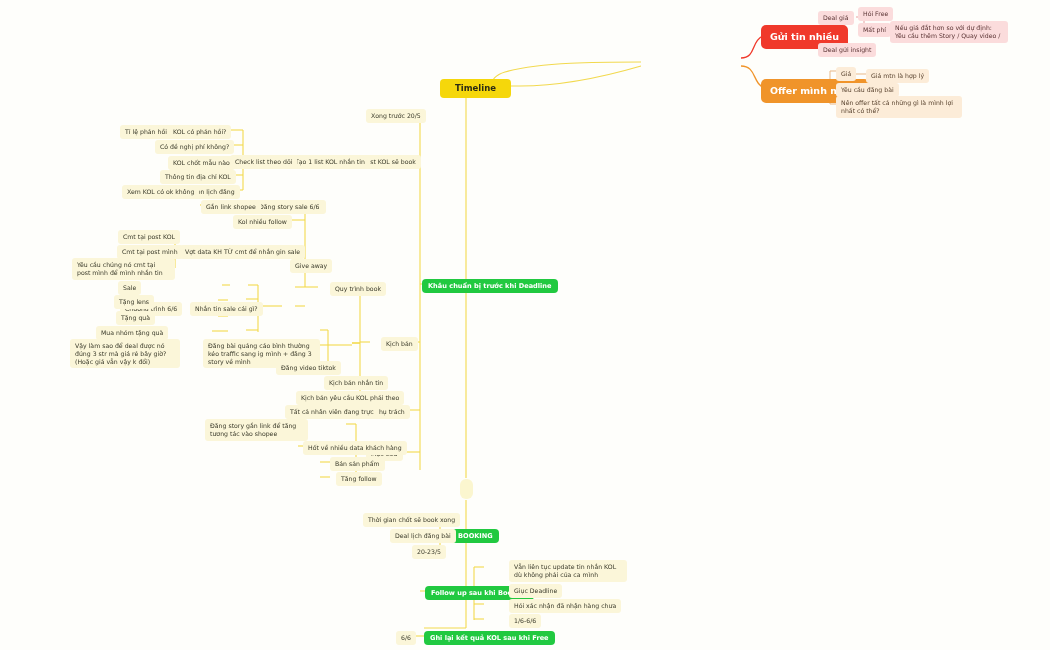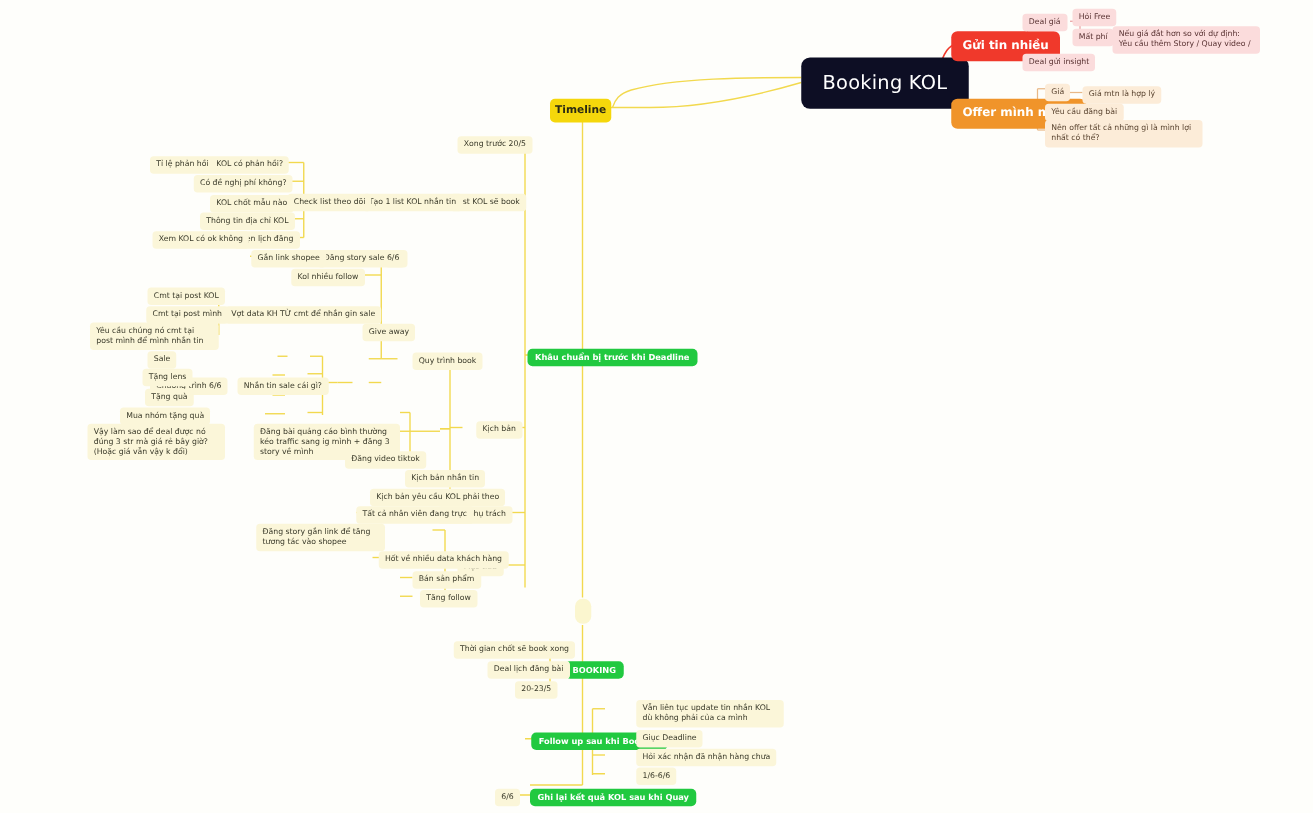--- a/index.html
+++ b/index.html
@@ -9,21 +9,21 @@
   .node{position:absolute;box-sizing:border-box;line-height:1.25;}
   
   .n-root{background:#0d0e24;color:#ffffff;border-radius:7px;
           font-size:15.5px;padding:11px 17px;letter-spacing:.2px;white-space:nowrap;}
   
   .n-red{background:#f0392b;color:#ffffff;border-radius:5px;font-size:9.5px;
          padding:6px 9px;white-space:nowrap;font-weight:600;}
   .n-orange{background:#f0942a;color:#ffffff;border-radius:5px;font-size:9.5px;
             padding:6px 9px;white-space:nowrap;font-weight:600;}
   .n-yellow{background:#f5d70b;color:#2b2b14;border-radius:4px;font-size:8.5px;
-            padding:4px 4px;white-space:nowrap;font-weight:700;}
+            padding:4px 15px;white-space:nowrap;font-weight:700;}
   .n-green{background:#21c940;color:#ffffff;border-radius:4px;font-size:6.6px;
            padding:3px 6px;white-space:nowrap;font-weight:700;}
   
   .leaf{border-radius:3px;font-size:6.2px;padding:3px 5px;color:#3a3a2a;}
   .leaf-y{background:#fbf6d9;}
   .leaf-r{background:#fbdcdc;color:#5a3333;}
   .leaf-o{background:#fcecd8;color:#5a4430;}
   .nowrap{white-space:nowrap;}
   .wrap2{white-space:normal;}
   .dot-collapse{position:absolute;width:13px;height:20px;border-radius:6px;background:#fbf6cf;}
@@ -175,21 +175,20 @@
     <g fill="none" stroke="#e9b887" stroke-width="1">
       <path d="M822,88 L830,88"></path>
       <path d="M830,71 L830,104"></path>
       <path d="M830,71 L838,71"></path>
       <path d="M830,88 L838,88"></path>
       <path d="M830,104 L838,104"></path>
       <path d="M852,74 L866,74"></path>
     </g>
   </svg>
 
-  <div class="node n-root" style="left:641px;top:46px;">Booking KOL</div>
 
   <div class="node n-red" style="left:761px;top:25px;">Gửi tin nhiều</div>
 
   <div class="node leaf leaf-r nowrap" style="left:818px;top:11px;">Deal giá</div>
   <div class="node leaf leaf-r nowrap" style="left:818px;top:43px;">Deal gửi insight</div>
   <div class="node leaf leaf-r nowrap" style="left:858px;top:7px;">Hỏi Free</div>
   <div class="node leaf leaf-r nowrap" style="left:858px;top:23px;">Mất phí</div>
   <div class="node leaf leaf-r wrap2" style="left:890px;top:21px;width:118px;">Nếu giá đắt hơn so với dự định: Yêu cầu thêm Story / Quay video /</div>
 
   <div class="node n-orange" style="left:761px;top:79px;">Offer mình muốn</div>
@@ -257,16 +256,16 @@
   <div class="node leaf leaf-y nowrap" style="left:363px;top:513px;">Thời gian chốt sẽ book xong</div>
   <div class="node leaf leaf-y nowrap" style="left:390px;top:529px;">Deal lịch đăng bài</div>
   <div class="node leaf leaf-y nowrap" style="left:412px;top:545px;">20-23/5</div>
 
   <div class="node n-green" style="left:425px;top:586px;">Follow up sau khi Booking</div>
   <div class="node leaf leaf-y wrap2" style="left:509px;top:560px;width:118px;">Vẫn liên tục update tin nhắn KOL dù không phải của ca mình</div>
   <div class="node leaf leaf-y nowrap" style="left:509px;top:584px;">Giục Deadline</div>
   <div class="node leaf leaf-y nowrap" style="left:509px;top:599px;">Hỏi xác nhận đã nhận hàng chưa</div>
   <div class="node leaf leaf-y nowrap" style="left:509px;top:614px;">1/6-6/6</div>
 
-  <div class="node n-green" style="left:424px;top:631px;">Ghi lại kết quả KOL sau khi Quay</div>
+  <div class="node n-green" style="left:424px;top:631px;">Ghi lại kết quả KOL sau khi Free</div>
   <div class="node leaf leaf-y nowrap" style="left:396px;top:631px;">6/6</div>
 
 </div>
 
 </body></html>

